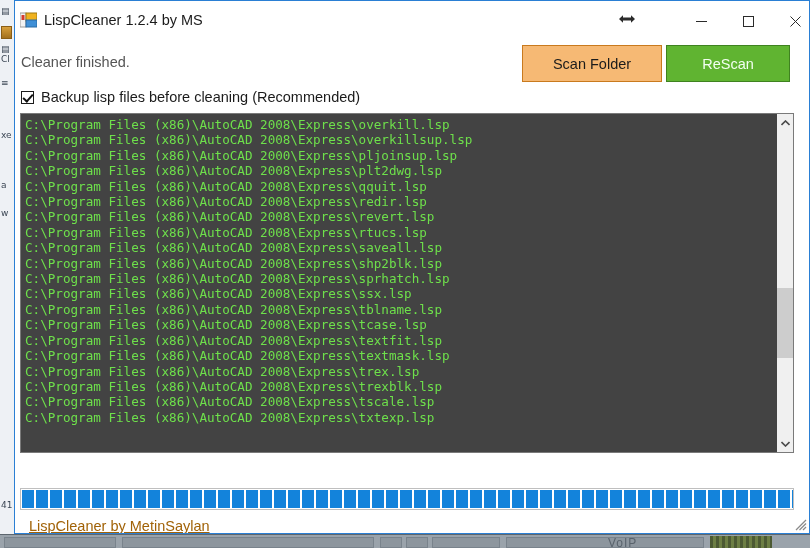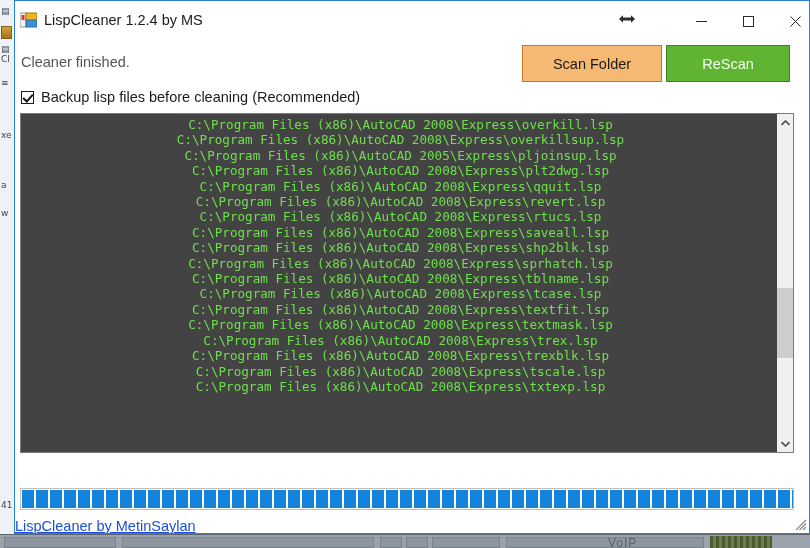--- a/index.html
+++ b/index.html
@@ -204,21 +204,20 @@
     background: #434343;
     border: 1px solid #7a7a7a;
     box-sizing: border-box;
     display: flex;
   }
   #file-list {
     flex: 1 1 auto;
     overflow: hidden;
     padding: 3px 0 0 4px;
     box-sizing: border-box;
-    text-align: center;
   }
   .file-row {
     font-family: "DejaVu Sans Mono", monospace;
     font-size: 12.6px;
     line-height: 15.4px;
     color: #6ee04b;
     white-space: pre;
     letter-spacing: 0px;
   }
 
@@ -269,23 +268,23 @@
   .pb-seg {
     width: 12px;
     margin-right: 2px;
     background: #1383db;
     flex: 0 0 auto;
   }
 
   
   #footer-link {
     position: absolute;
-    left: 0; top: 517px;
+    left: 14px; top: 517px;
     font-size: 14.5px;
-    color: #1d4ed8;
+    color: #a16207;
     text-decoration: underline;
     font-family: "Liberation Sans", sans-serif;
     cursor: default;
   }
 
   
   #resize-grip {
     position: absolute;
     right: 2px; bottom: 2px;
     width: 14px; height: 14px;
@@ -367,28 +366,30 @@
 
   <label class="checkbox-row">
     <span class="cb-box"></span>
     <span class="cb-label">Backup lisp files before cleaning (Recommended)</span>
   </label>
 
   <div id="file-list-wrap">
     <div id="file-list">
         <div class="file-row">C:\Program Files (x86)\AutoCAD 2008\Express\overkill.lsp</div>
         <div class="file-row">C:\Program Files (x86)\AutoCAD 2008\Express\overkillsup.lsp</div>
-        <div class="file-row">C:\Program Files (x86)\AutoCAD 2005\Express\pljoinsup.lsp</div>
+        <div class="file-row">C:\Program Files (x86)\AutoCAD 2000\Express\pljoinsup.lsp</div>
         <div class="file-row">C:\Program Files (x86)\AutoCAD 2008\Express\plt2dwg.lsp</div>
         <div class="file-row">C:\Program Files (x86)\AutoCAD 2008\Express\qquit.lsp</div>
+        <div class="file-row">C:\Program Files (x86)\AutoCAD 2008\Express\redir.lsp</div>
         <div class="file-row">C:\Program Files (x86)\AutoCAD 2008\Express\revert.lsp</div>
         <div class="file-row">C:\Program Files (x86)\AutoCAD 2008\Express\rtucs.lsp</div>
         <div class="file-row">C:\Program Files (x86)\AutoCAD 2008\Express\saveall.lsp</div>
         <div class="file-row">C:\Program Files (x86)\AutoCAD 2008\Express\shp2blk.lsp</div>
         <div class="file-row">C:\Program Files (x86)\AutoCAD 2008\Express\sprhatch.lsp</div>
+        <div class="file-row">C:\Program Files (x86)\AutoCAD 2008\Express\ssx.lsp</div>
         <div class="file-row">C:\Program Files (x86)\AutoCAD 2008\Express\tblname.lsp</div>
         <div class="file-row">C:\Program Files (x86)\AutoCAD 2008\Express\tcase.lsp</div>
         <div class="file-row">C:\Program Files (x86)\AutoCAD 2008\Express\textfit.lsp</div>
         <div class="file-row">C:\Program Files (x86)\AutoCAD 2008\Express\textmask.lsp</div>
         <div class="file-row">C:\Program Files (x86)\AutoCAD 2008\Express\trex.lsp</div>
         <div class="file-row">C:\Program Files (x86)\AutoCAD 2008\Express\trexblk.lsp</div>
         <div class="file-row">C:\Program Files (x86)\AutoCAD 2008\Express\tscale.lsp</div>
         <div class="file-row">C:\Program Files (x86)\AutoCAD 2008\Express\txtexp.lsp</div>
       </div>
 

